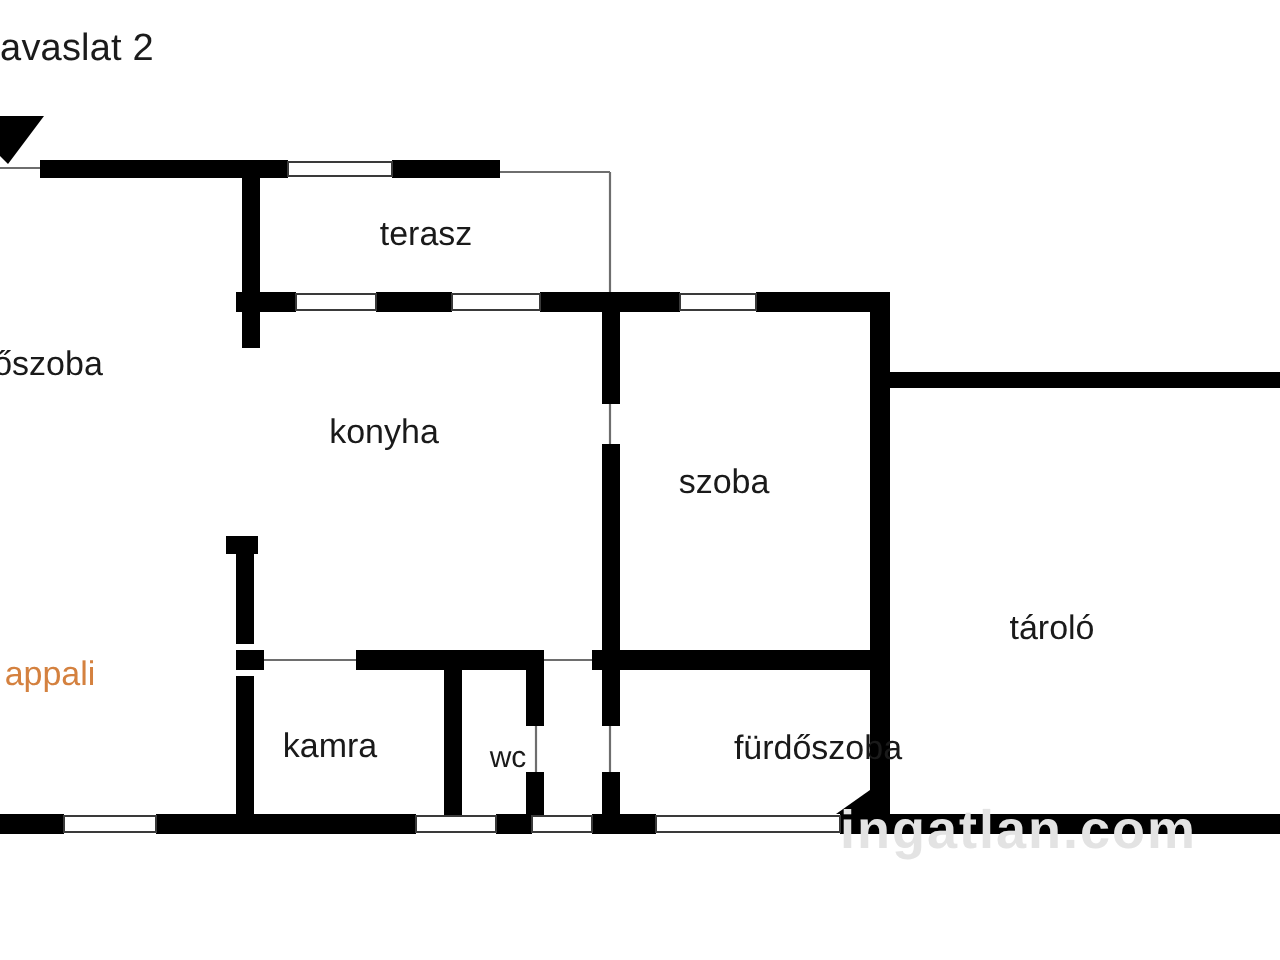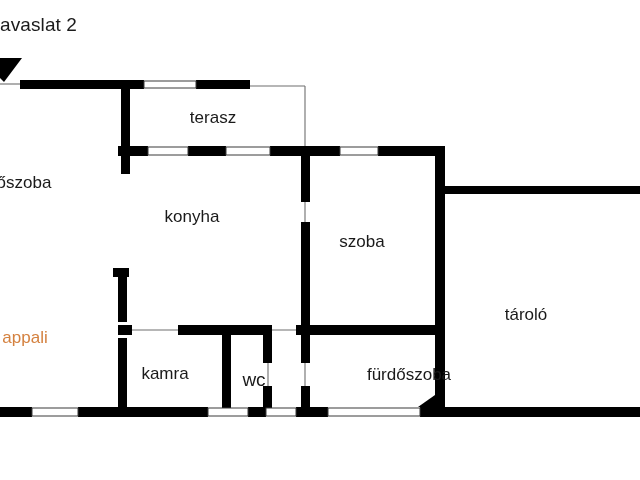--- a/index.html
+++ b/index.html
@@ -35,21 +35,21 @@
     white-space: nowrap;
   }
   .room-label {
     position: absolute;
     font-size: 17px;
     color: #1a1a1a;
     white-space: nowrap;
     line-height: 1;
   }
   .room-label.small {
-    font-size: 19px;
+    font-size: 15px;
   }
   .room-label.accent {
     color: #d4813f;
   }
   .watermark {
     position: absolute;
     font-size: 27px;
     font-weight: bold;
     color: #e3e3e3;
     letter-spacing: 1px;
@@ -164,14 +164,15 @@
       <div class="room-label" style="left: 24px; top: 182px; transform: translate(-50%, -50%);">őszoba</div>
       <div class="room-label" style="left: 192px; top: 216px; transform: translate(-50%, -50%);">konyha</div>
       <div class="room-label" style="left: 362px; top: 241px; transform: translate(-50%, -50%);">szoba</div>
       <div class="room-label" style="left: 514px; top: 314px; transform: translate(-50%, -50%); margin-left: 12px;">tároló</div>
       <div class="room-label accent" style="left: 25px; top: 337px; transform: translate(-50%, -50%);">appali</div>
       <div class="room-label" style="left: 165px; top: 373px; transform: translate(-50%, -50%);">kamra</div>
       <div class="room-label small" style="left: 254px; top: 379px; transform: translate(-50%, -50%);">wc</div>
       <div class="room-label" style="left: 384px; top: 374px; transform: translate(-50%, -50%); margin-left: 25px;">fürdőszoba</div>
     </div>
 
+  <div class="watermark" style="left:420px; top:400px;">ingatlan.com</div>
 
 </div>
 
 </body></html>

